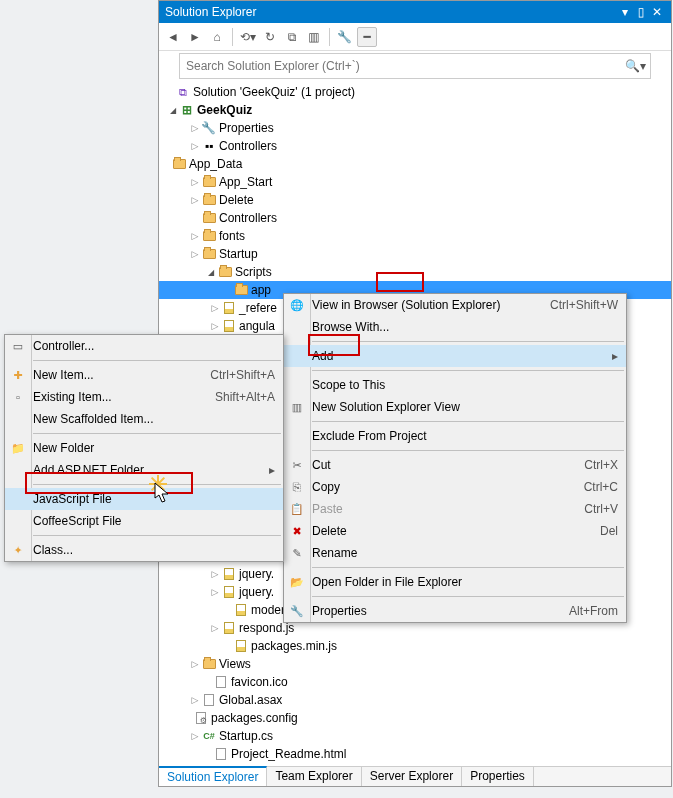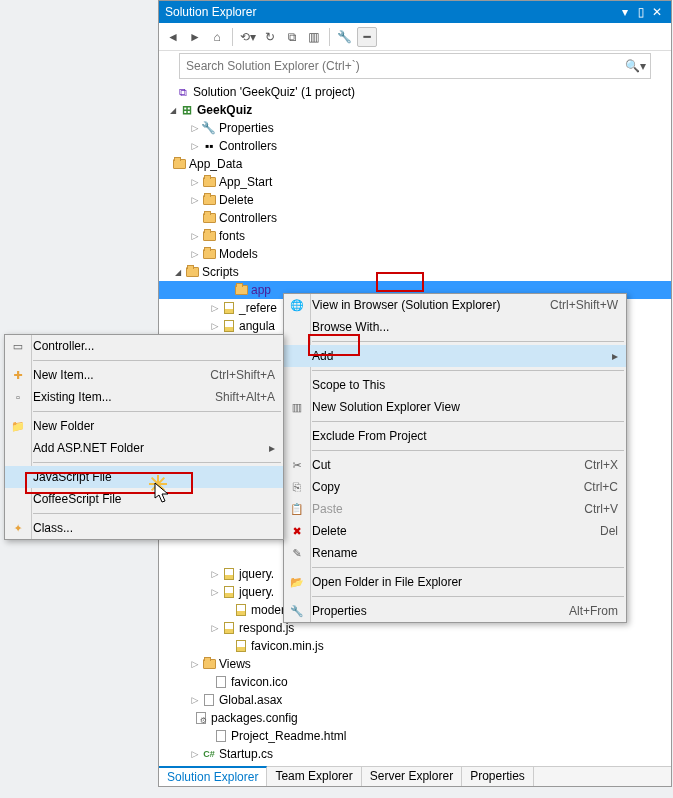--- a/index.html
+++ b/index.html
@@ -9,21 +9,21 @@
   .title-bar .title { flex: 1; }
   .title-bar .wc { width: 16px; text-align: center; cursor: pointer; }
   .toolbar { height: 28px; display: flex; align-items: center; gap: 2px; padding: 0 4px; border-bottom: 1px solid #ddd; }
   .tb-btn { width: 20px; height: 20px; display: inline-flex; align-items: center; justify-content: center; color: #555; cursor: pointer; border-radius: 2px; }
   .tb-btn.boxed { border: 1px solid #c0c0c0; background: #f0f0f0; }
   .tb-sep { width: 1px; height: 18px; background: #ccc; margin: 0 3px; }
   .search { height: 26px; display: flex; align-items: center; border: 1px solid #ccc; margin: 2px 20px; padding: 0 4px; }
   .search input { flex: 1; border: none; outline: none; font-size: 12px; color: #888; }
   .tree { flex: 1; overflow: hidden; padding-top: 2px; position: relative; }
   .row { display: flex; align-items: center; height: 18px; white-space: nowrap; }
-  .row.sel { background: #3399ff; color: #4c1d95; }
+  .row.sel { background: #3399ff; color: #000000; }
   .chev { width: 12px; display: inline-flex; justify-content: center; color: #555; cursor: pointer; }
   .chev.open::before { content: "◢"; font-size: 8px; }
   .chev.closed::before { content: "▷"; font-size: 9px; color: #888; }
   .chev.none { visibility: hidden; }
   .ico { width: 16px; height: 16px; display: inline-flex; align-items: center; justify-content: center; margin-right: 2px; }
   .folder { width: 13px; height: 10px; background: #f6c667; border: 1px solid #c9943b; border-radius: 1px; position: relative; }
   .folder::before { content: ""; position: absolute; top: -3px; left: 0; width: 5px; height: 3px; background: #f6c667; border: 1px solid #c9943b; border-bottom: none; }
   .jsfile { width: 10px; height: 12px; background: #fff; border: 1px solid #b89f3a; position: relative; }
   .jsfile::after { content: ""; position: absolute; bottom: 0; left: 0; right: 0; height: 4px; background: #f0d060; }
   .gfile { width: 10px; height: 12px; background: #fff; border: 1px solid #999; }
@@ -133,23 +133,23 @@
         <span class="ico">
           <span class="folder"></span>
         </span>
         <span>fonts</span>
       </div>
     <div class="row" style="padding-left:30px">
         <span class="chev closed"></span>
         <span class="ico">
           <span class="folder"></span>
         </span>
-        <span>Models</span>
-      </div>
-    <div class="row" style="padding-left:13px">
+        <span>Startup</span>
+      </div>
+    <div class="row" style="padding-left:46px">
         <span class="chev open"></span>
         <span class="ico">
           <span class="folder"></span>
         </span>
         <span>Scripts</span>
       </div>
     <div class="row sel" style="padding-left:62px">
         <span class="chev none"></span>
         <span class="ico">
           <span class="folder"></span>
@@ -198,21 +198,21 @@
         <span class="ico">
           <span class="jsfile"></span>
         </span>
         <span>respond.js</span>
       </div>
     <div class="row" style="padding-left:62px">
         <span class="chev none"></span>
         <span class="ico">
           <span class="jsfile"></span>
         </span>
-        <span>favicon.min.js</span>
+        <span>packages.min.js</span>
       </div>
     <div class="row" style="padding-left:30px">
         <span class="chev closed"></span>
         <span class="ico">
           <span class="folder"></span>
         </span>
         <span>Views</span>
       </div>
     <div class="row" style="padding-left:42px">
         <span class="chev none"></span>
@@ -228,33 +228,33 @@
         </span>
         <span>Global.asax</span>
       </div>
     <div class="row" style="padding-left:22px">
         <span class="chev none"></span>
         <span class="ico">
           <span class="cfgfile"></span>
         </span>
         <span>packages.config</span>
       </div>
+    <div class="row" style="padding-left:30px">
+        <span class="chev closed"></span>
+        <span class="ico">
+          <span class="csfile"></span>
+        </span>
+        <span>Startup.cs</span>
+      </div>
     <div class="row" style="padding-left:42px">
         <span class="chev none"></span>
         <span class="ico">
           <span class="gfile"></span>
         </span>
         <span>Project_Readme.html</span>
-      </div>
-    <div class="row" style="padding-left:30px">
-        <span class="chev closed"></span>
-        <span class="ico">
-          <span class="csfile"></span>
-        </span>
-        <span>Startup.cs</span>
       </div>
     <div class="row" style="padding-left:30px">
         <span class="ico"></span>
         <span>Web.config</span>
       </div>
   </div>
   <div class="tabs">
     <div class="tab active">Solution Explorer</div>
     <div class="tab">Team Explorer</div>
     <div class="tab">Server Explorer</div>
@@ -339,20 +339,23 @@
   <div class="menu-sep"></div>
   <div class="menu-row">
       <span class="mi" style="color:#e8a33d">✚</span>
       <span>New Item...</span>
       <span class="sc">Ctrl+Shift+A</span>
     </div>
   <div class="menu-row">
       <span class="mi">▫</span>
       <span>Existing Item...</span>
       <span class="sc">Shift+Alt+A</span>
+    </div>
+  <div class="menu-row">
+      <span>New Scaffolded Item...</span>
     </div>
   <div class="menu-sep"></div>
   <div class="menu-row">
       <span class="mi" style="color:#d89b3a">📁</span>
       <span>New Folder</span>
     </div>
   <div class="menu-row">
       <span>Add ASP.NET Folder</span>
       <span class="arr">▸</span>
     </div>

